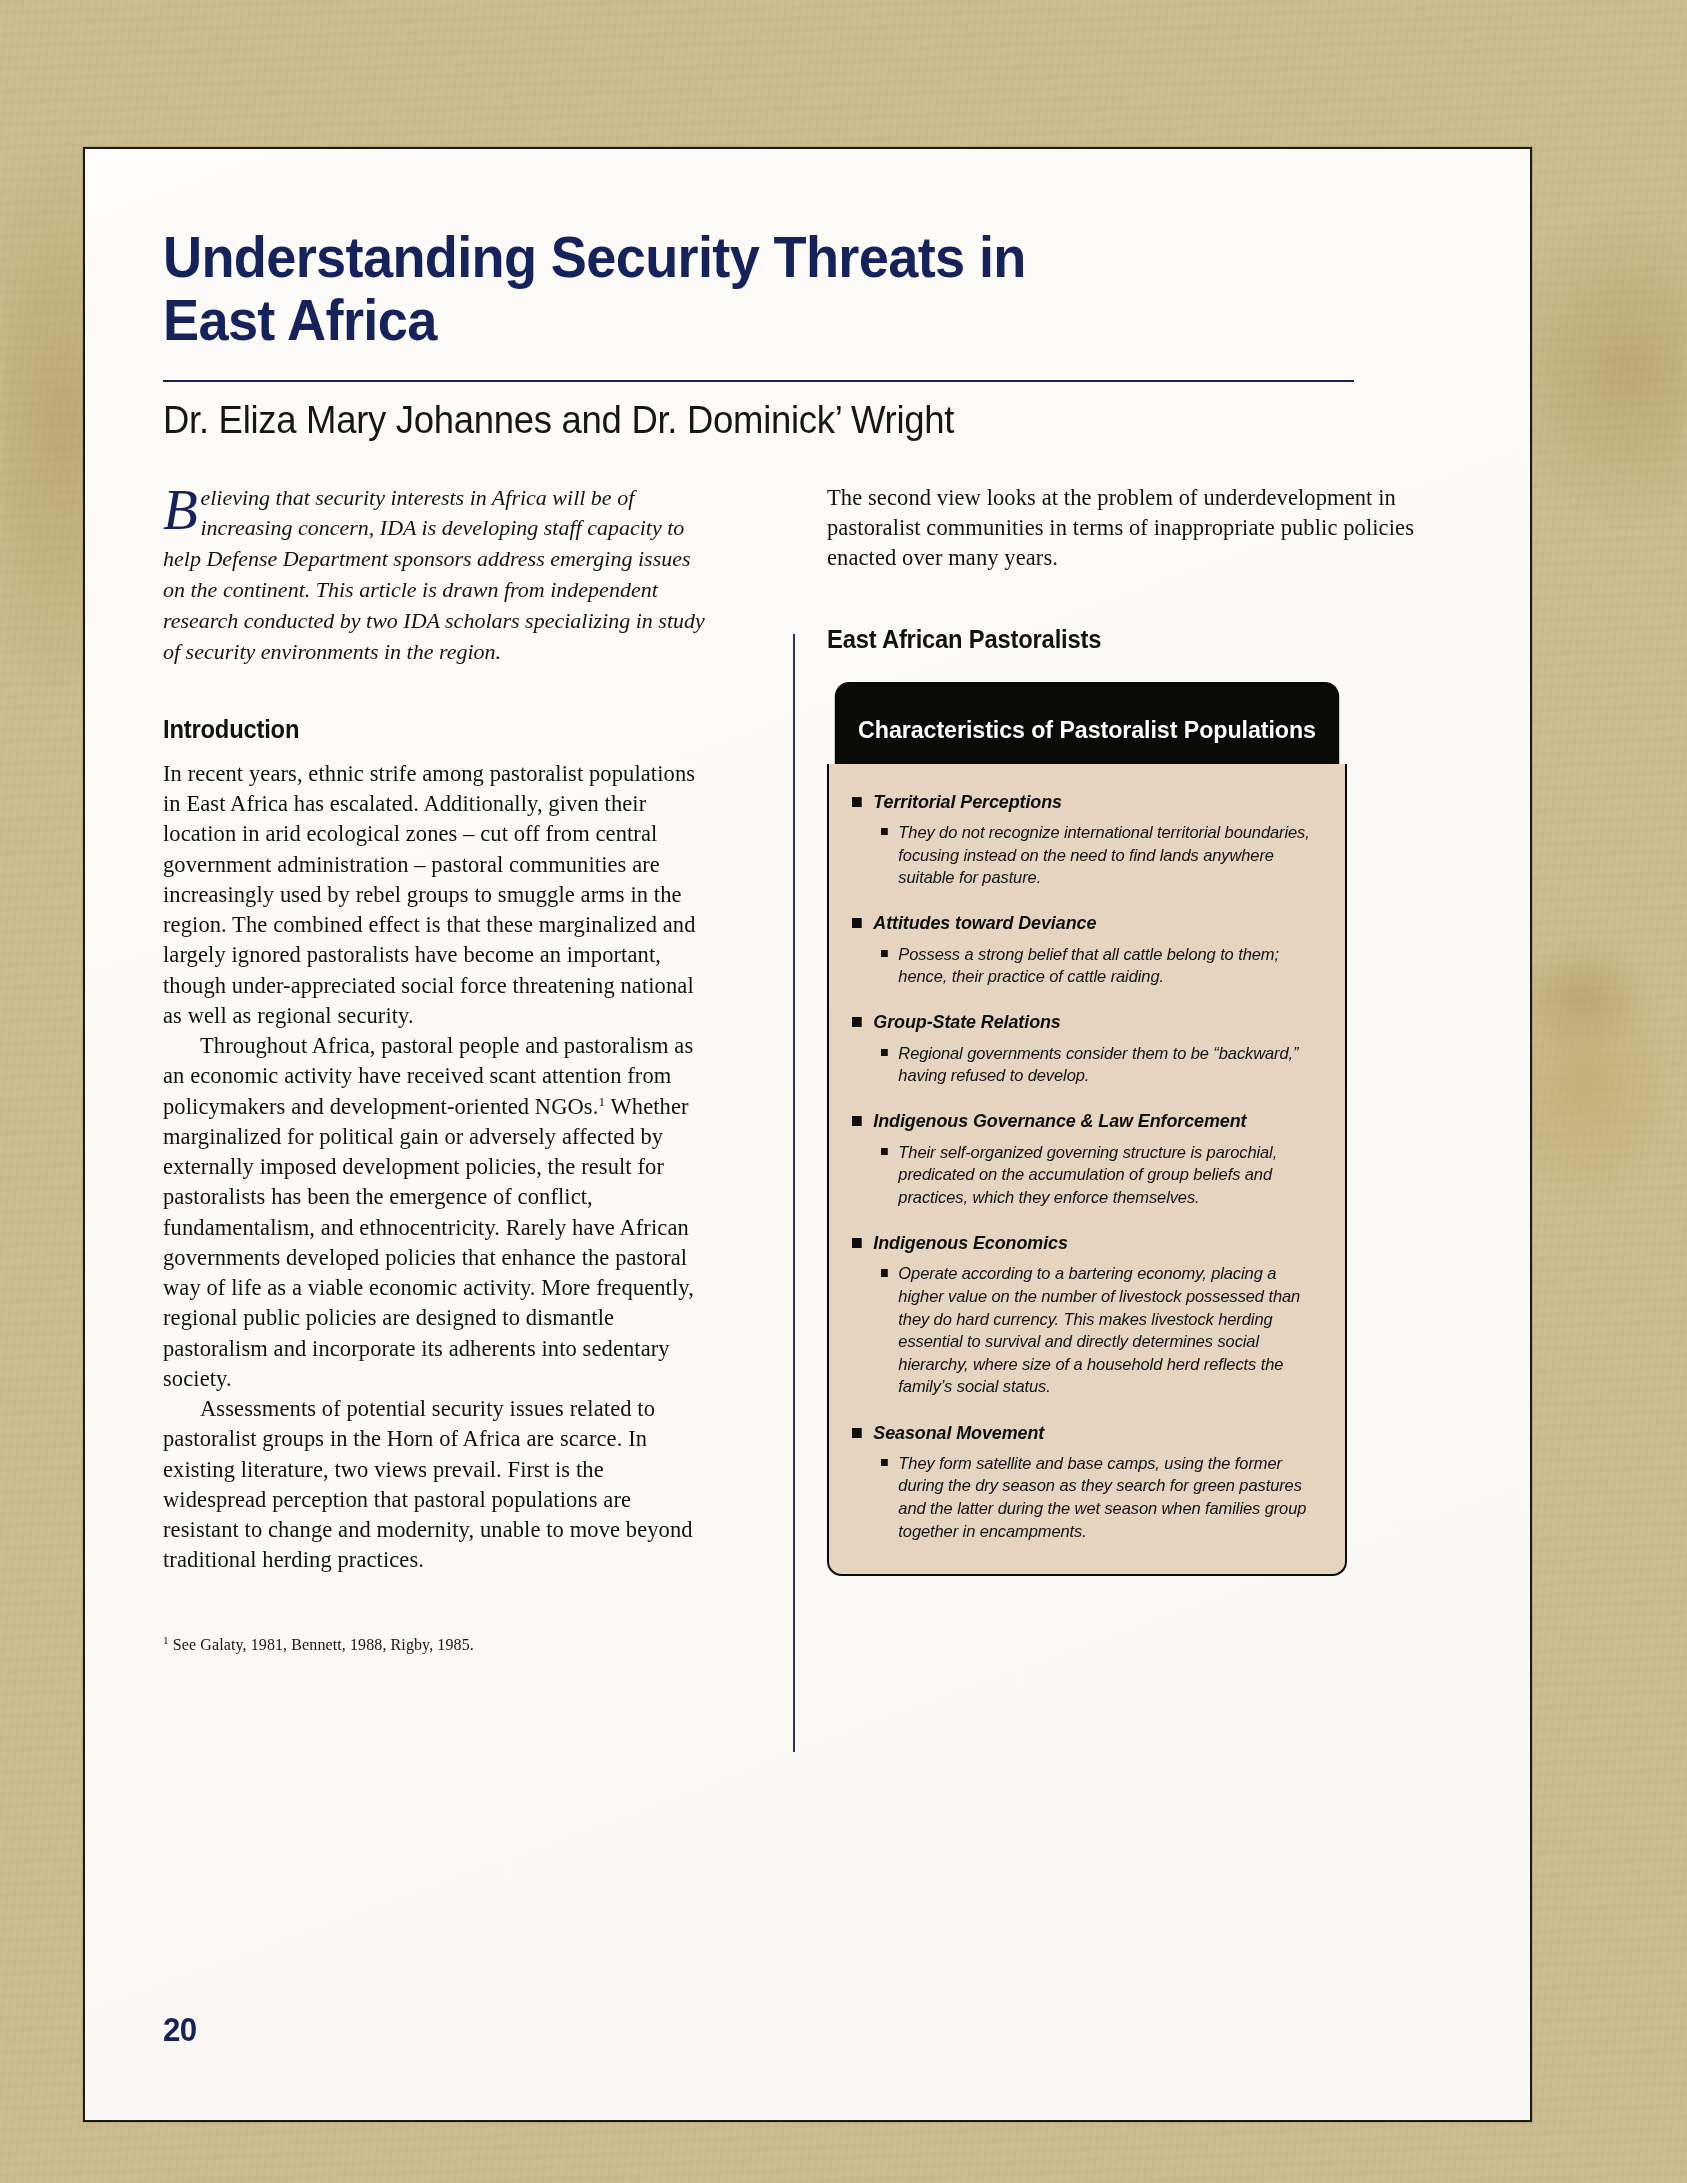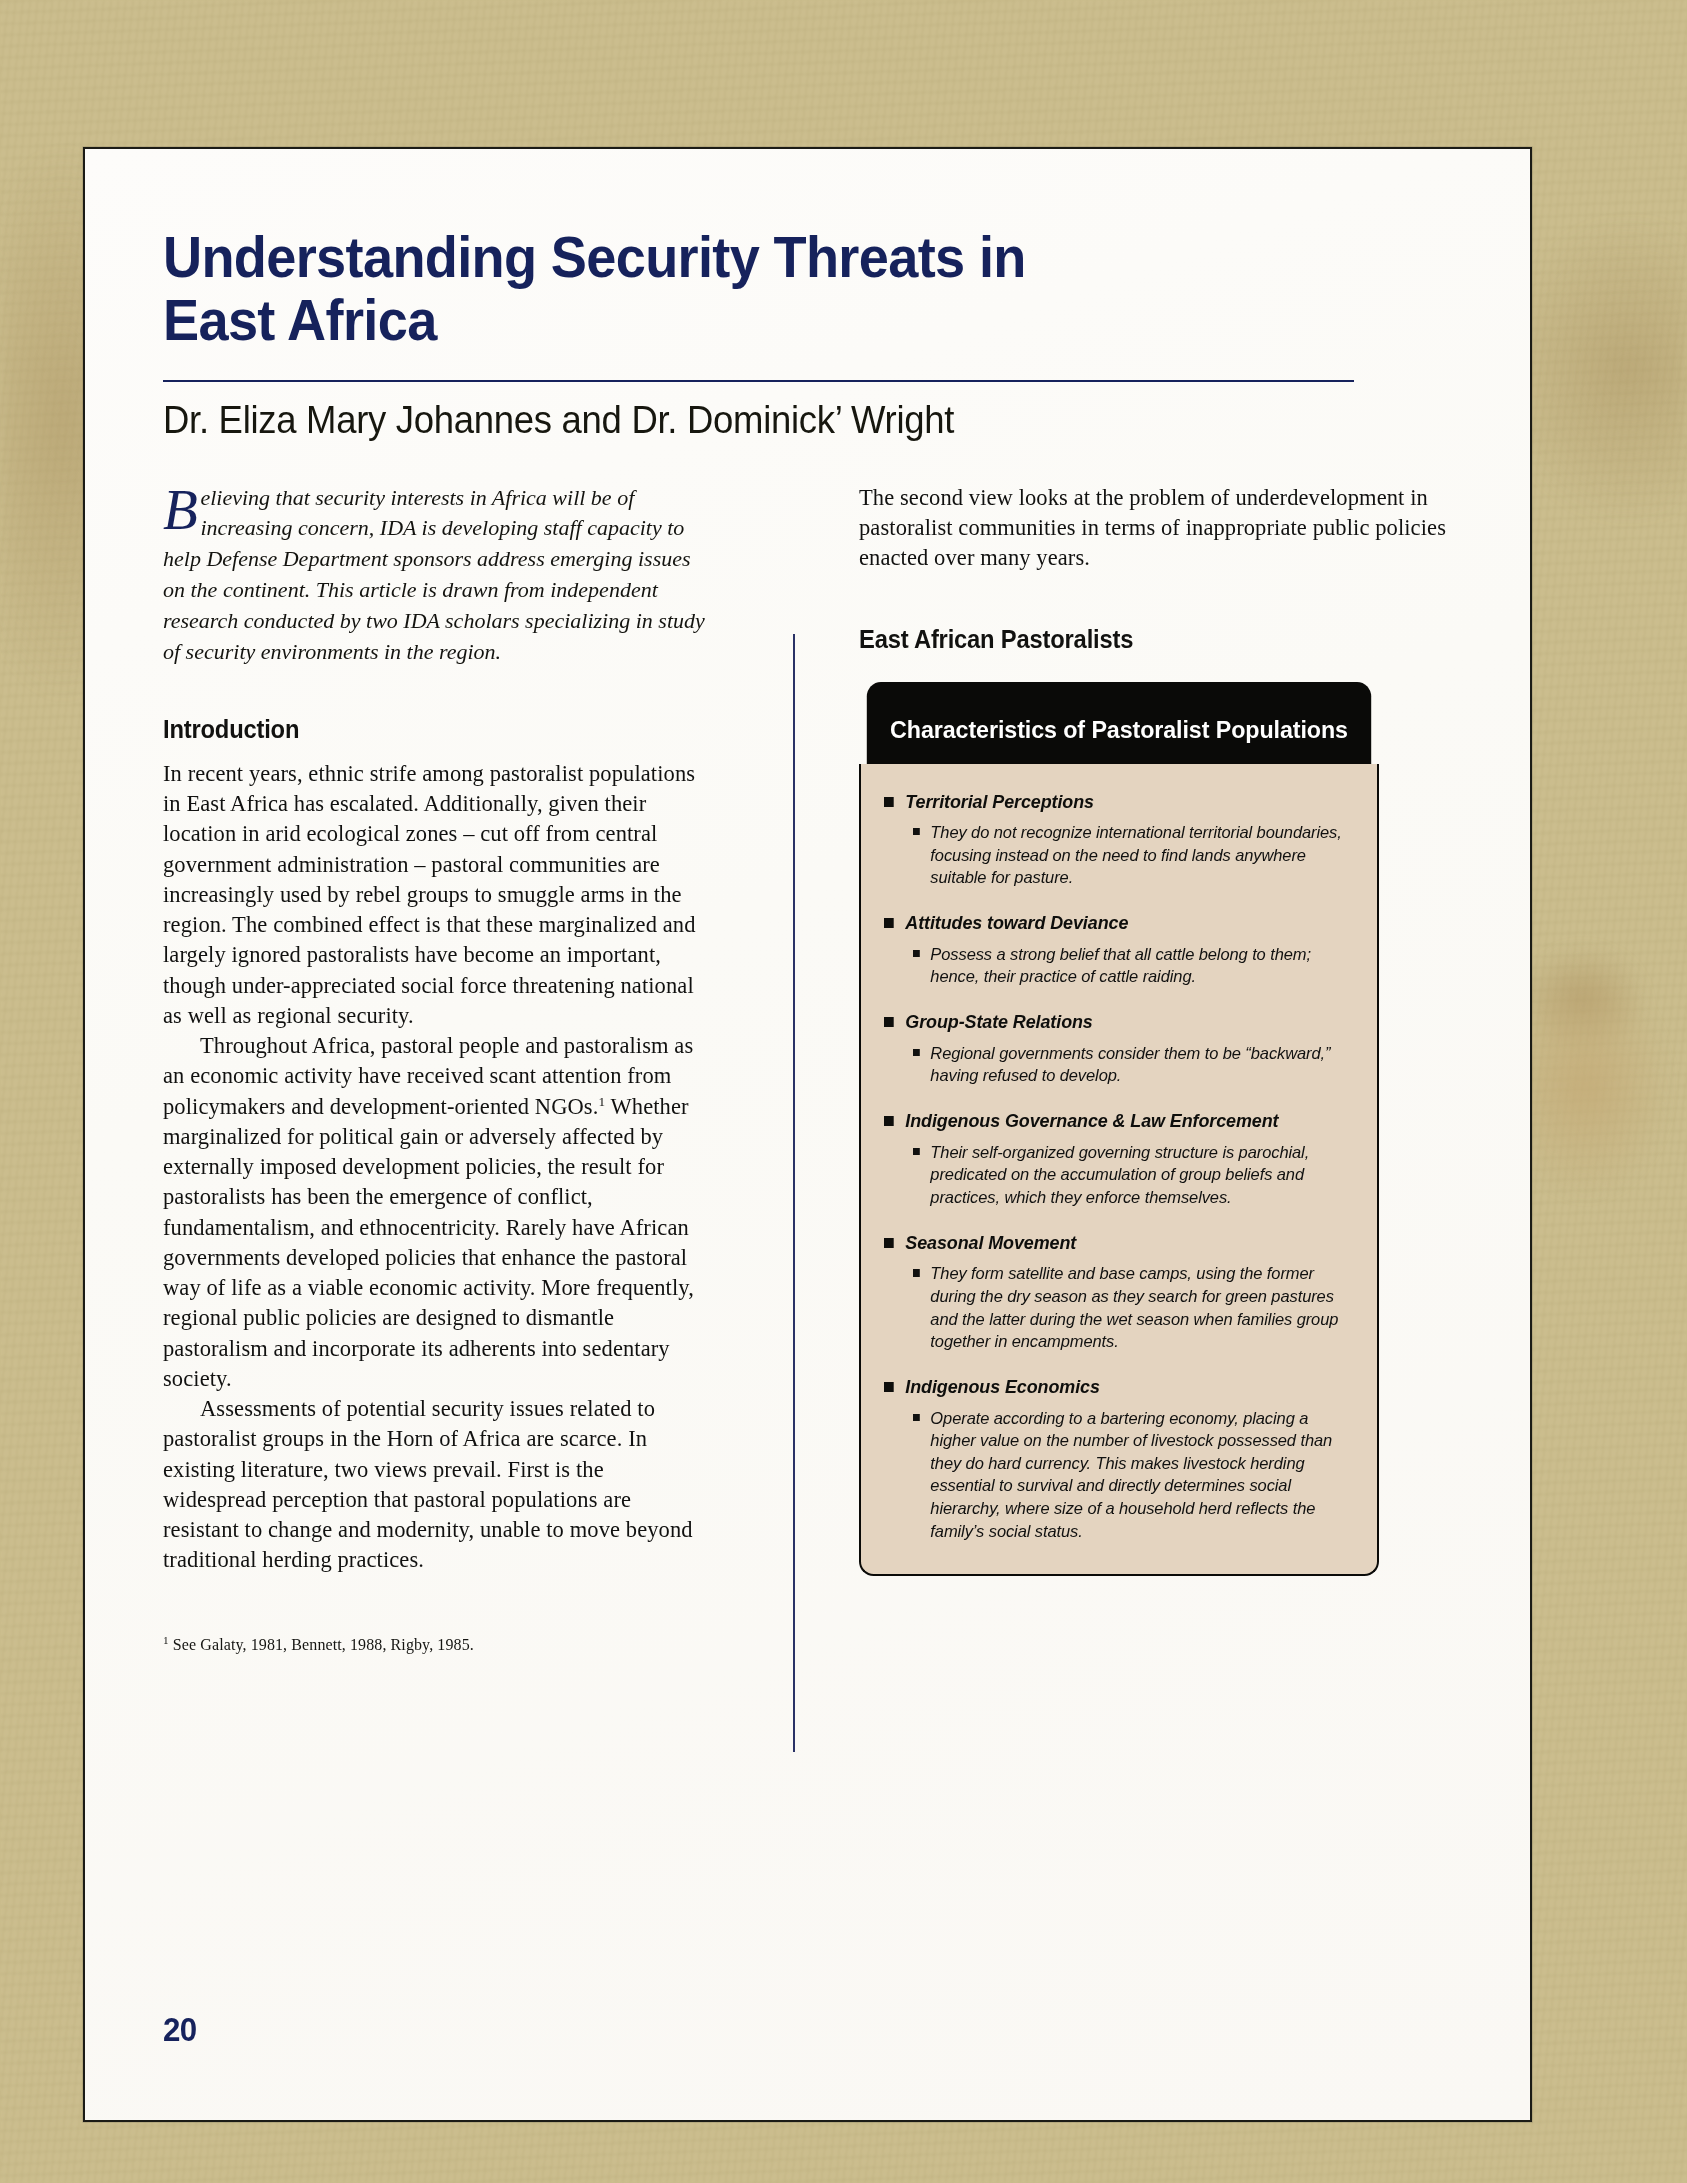--- a/index.html
+++ b/index.html
@@ -58,21 +58,21 @@
   .byline{
     font-family:"Liberation Sans",sans-serif;font-size:38px;color:#17170f;
     margin:17px 0 0 0;letter-spacing:-0.3px;transform:scaleX(.96);
     transform-origin:left top;font-weight:400;
   }
 
   
   #cols{position:relative;margin-top:41px;width:1297px;}
   .col{position:absolute;top:0;}
   .colL{left:0;width:543px;}
-  .colR{left:696px;width:635px;}
+  .colR{left:664px;width:635px;}
   .vrule{position:absolute;left:630px;top:151px;width:2px;height:1118px;background:#2a3266;}
 
   .lead{
     font-family:"Liberation Serif",serif;font-style:italic;
     font-size:22px;line-height:1.40;color:#141410;margin:0;
     text-align:left;
   }
   .dropcap{
     float:left;font-family:"Liberation Serif",serif;font-style:italic;
     font-size:57px;line-height:.80;color:#16225c;margin:4px 2.6px -2.6px 0;
@@ -219,36 +219,36 @@
                 </div>
               <div class="b2">
                   <span class="sq2"></span>
                   <span>Their self-organized governing structure is parochial, predicated on the accumulation of group beliefs and practices, which they enforce themselves.</span>
                 </div>
             </div>
 
             <div class="bgrp">
               <div class="b1">
                   <span class="sq1"></span>
+                  <span>Indigenous Economics</span>
+                </div>
+              <div class="b2">
+                  <span class="sq2"></span>
+                  <span>Operate according to a bartering economy, placing a higher value on the number of livestock possessed than they do hard currency. This makes livestock herding essential to survival and directly determines social hierarchy, where size of a household herd reflects the family’s social status.</span>
+                </div>
+            </div>
+
+            <div class="bgrp">
+              <div class="b1">
+                  <span class="sq1"></span>
                   <span>Seasonal Movement</span>
                 </div>
               <div class="b2">
                   <span class="sq2"></span>
                   <span>They form satellite and base camps, using the former during the dry season as they search for green pastures and the latter during the wet season when families group together in encampments.</span>
-                </div>
-            </div>
-
-            <div class="bgrp">
-              <div class="b1">
-                  <span class="sq1"></span>
-                  <span>Indigenous Economics</span>
-                </div>
-              <div class="b2">
-                  <span class="sq2"></span>
-                  <span>Operate according to a bartering economy, placing a higher value on the number of livestock possessed than they do hard currency. This makes livestock herding essential to survival and directly determines social hierarchy, where size of a household herd reflects the family’s social status.</span>
                 </div>
             </div>
 
           </div>
         </div>
       </div>
     </div>
   </div>
 
   <div class="pagenum">20</div>

